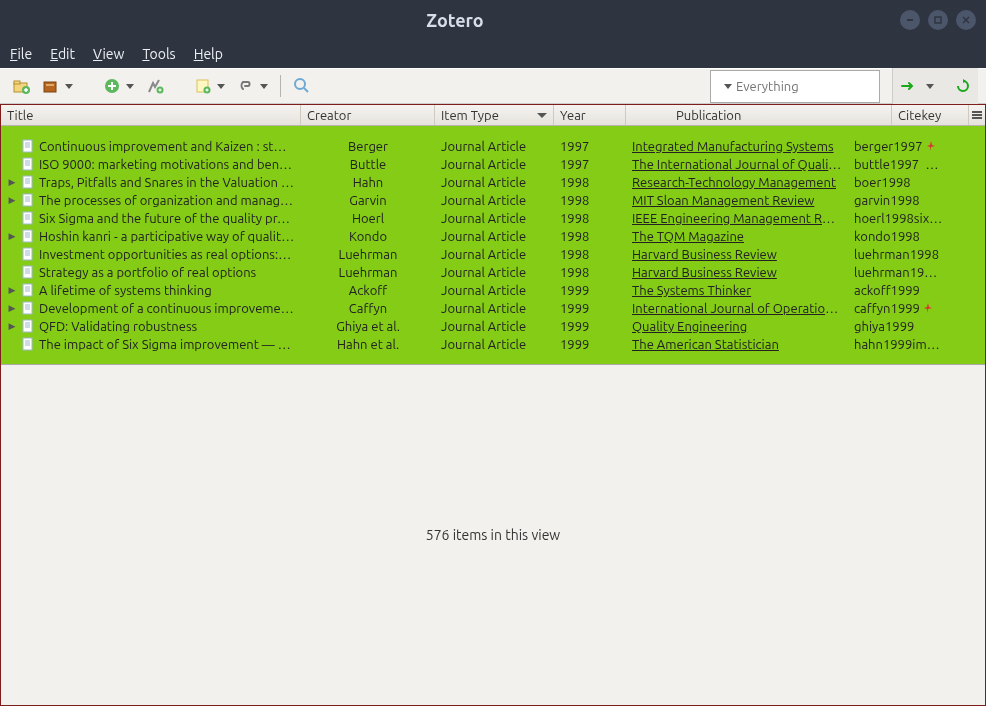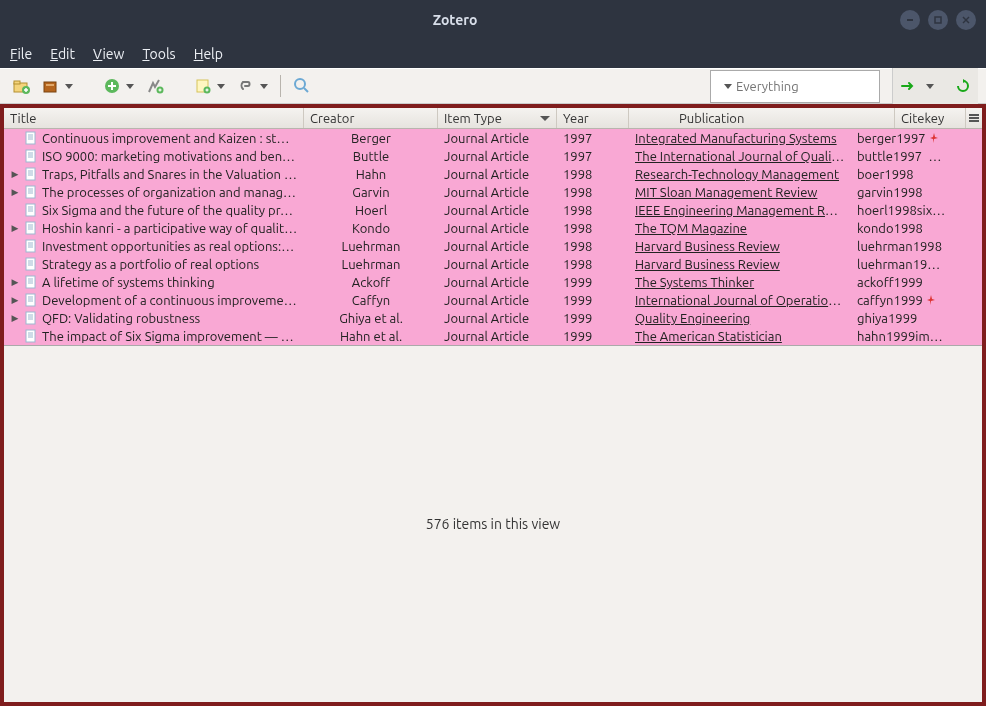--- a/index.html
+++ b/index.html
@@ -1,34 +1,34 @@
 <!DOCTYPE html>
 <html><head>
 <meta charset="utf-8">
 <style>
 * { margin: 0; padding: 0; box-sizing: border-box; font-family: "Segoe UI", "Ubuntu", sans-serif; }
 body { background: #000; width: 986px; height: 706px; overflow: hidden; }
 .window { width: 986px; height: 706px; background: #e9e7e4; display: flex; flex-direction: column; }
 .titlebar { background: #2e3440; height: 40px; display: flex; align-items: center; padding: 0 10px; color: #d8dee9; }
-.titlebar-title { flex: 1; text-align: center; font-weight: bold; font-size: 14px; }
+.titlebar-title { flex: 1; text-align: center; font-weight: bold; font-size: 18px; }
 .titlebar-controls { display: flex; gap: 8px; }
 .titlebar-btn { width: 20px; height: 20px; border-radius: 50%; background: #4c566a; display: flex; align-items: center; justify-content: center; color: #2e3440; font-size: 10px; cursor: pointer; }
 .menubar { background: #2e3440; height: 28px; display: flex; align-items: center; padding: 0 10px; gap: 18px; color: #eceff4; font-size: 14px; }
 .menubar-item { cursor: pointer; }
 .menubar-item .ul { text-decoration: underline; }
 .toolbar { background: #f3f1ee; border-top: 1px solid #fff; border-bottom: 1px solid #ccc; height: 36px; display: flex; align-items: center; padding: 0 8px; gap: 4px; }
 .toolbar-group { display: flex; align-items: center; gap: 2px; padding: 2px 4px; }
 .toolbar-sep { width: 1px; height: 22px; background: #b8b4ad; margin: 0 4px; }
 .toolbar-icon { width: 18px; height: 18px; display: flex; align-items: center; justify-content: center; cursor: pointer; }
 .dropdown-arrow { width: 0; height: 0; border-left: 4px solid transparent; border-right: 4px solid transparent; border-top: 5px solid #555; margin-left: 3px; cursor: pointer; }
 .toolbar-spacer { flex: 1; }
 .search-box { display: flex; align-items: center; background: #fff; border: 1px solid #aaa; height: 33px; width: 170px; padding: 0 6px; gap: 4px; font-size: 13px; color: #888; }
 .search-box input { border: none; outline: none; flex: 1; font-size: 13px; background: transparent; }
 .sync-group { display: flex; align-items: center; gap: 6px; margin-left: 8px; background: #eae8e4; padding: 2px 6px; border-left: 1px solid #ccc; height: 36px; }
-.content { flex: 1; background: #f9a8d4; border: 4px solid #7f1d1d; margin: 0; display: flex; flex-direction: column; overflow: hidden; }
+.content { flex: 1; background: #84cc16; border: 1px solid #7f1d1d; margin: 0; display: flex; flex-direction: column; overflow: hidden; gap: 11px; }
 .columns-header { display: flex; border-bottom: 1px solid #b8b4ad; background: linear-gradient(#f5f3f0,#e6e3de); height: 21px; font-size: 13px; color: #333; }
 .col { padding: 2px 6px; border-right: 1px solid #cec9c1; display: flex; align-items: center; white-space: nowrap; overflow: hidden; cursor: pointer; }
 .col.sort::after { content: ""; margin-left: auto; width: 0; height: 0; border-left: 5px solid transparent; border-right: 5px solid transparent; border-top: 5px solid #555; }
 .col-picker { width: 16px; display: flex; align-items: center; justify-content: center; cursor: pointer; }
 .col-title { width: 300px; }
 .col-creator { width: 134px; }
 .col-itemtype { width: 119px; }
 .col-year { width: 72px; text-align: center; }
 .col-pub { width: 222px; margin-left: 44px; }
 .col-citekey { width: 84px; flex: 1; }

